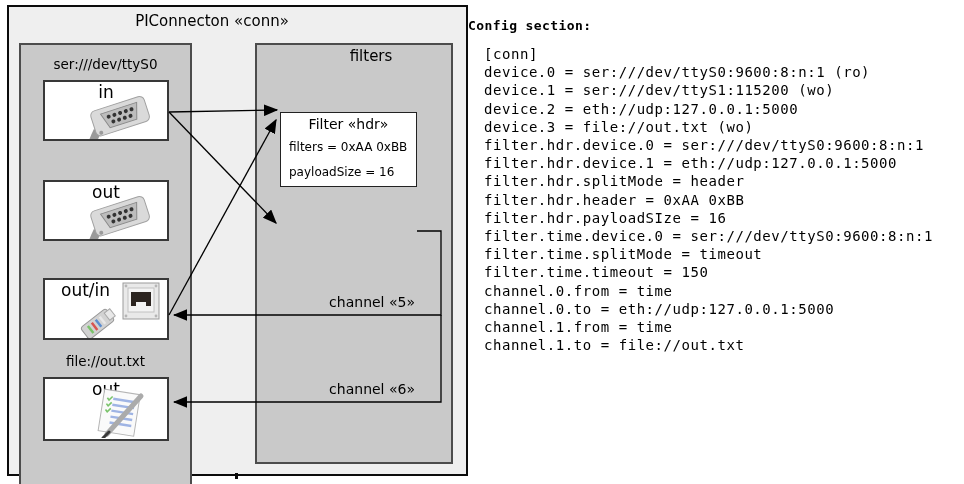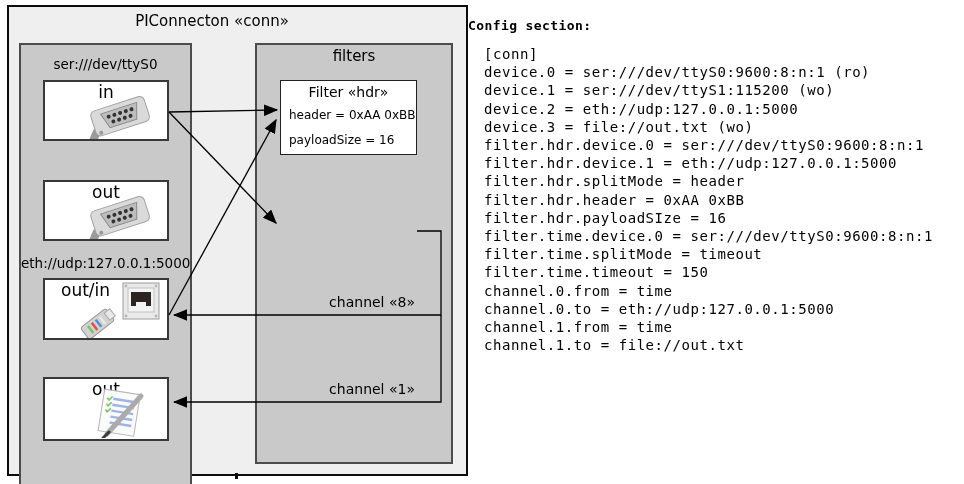--- a/index.html
+++ b/index.html
@@ -6,29 +6,29 @@
     font-family:"DejaVu Sans", sans-serif;color:#000;}
   #stage{position:relative;width:964px;height:484px;background:#fff;}
   .abs{position:absolute;}
   
   #outer-frame{left:7px;top:5px;width:461px;height:471px;box-sizing:border-box;
     border:2.5px solid #0b0b0b;background:#efefef;}
   #diagram-title{left:7px;top:12px;width:410px;text-align:center;font-size:15px;}
   
   .group-box{box-sizing:border-box;border:2px solid #4c4c4c;background:#c9c9c9;}
   #devices-group{left:19px;top:43px;width:173px;height:476px;}
-  #filters-group{left:255px;top:43px;width:198px;height:421px;}
+  #filters-group{left:255px;top:43px;width:198px;height:421px;padding-left:17px;}
   .group-label{width:100%;text-align:center;font-size:15px;}
   
   .dev-label{left:0;width:169px;text-align:center;font-size:13.5px;white-space:nowrap;}
   .dev-box{left:22px;width:126px;box-sizing:border-box;border:2px solid #383838;background:#fff;padding-left:10px;}
   .dir-label{font-size:17px;line-height:19px;}
   .dir-center{left:0;right:0;top:1px;text-align:center;}
   
-  .filter-box{left:23px;width:137px;height:75px;box-sizing:border-box;border:1.5px solid #222;background:#fff;}
+  .filter-box{left:23px;width:137px;height:75px;box-sizing:border-box;border:1.5px solid #222;background:#fff;margin-top:32px;}
   .filter-title{left:0;right:0;top:3px;text-align:center;font-size:14px;}
   .filter-prop{left:8px;font-size:12px;white-space:nowrap;}
   .channel-label{right:36px;font-size:14px;white-space:nowrap;}
   
   #links{left:0;top:0;pointer-events:none;z-index:6;}
   .icon{pointer-events:none;}
   
   #config-heading{left:468px;top:10px;font-size:13px;letter-spacing:0.4px;
     font-family:"DejaVu Sans Mono", monospace;font-weight:bold;margin-top:8px;}
   #config-body{left:484px;top:45px;width:478px;font-family:"DejaVu Sans Mono", monospace;
@@ -82,21 +82,20 @@
           <circle cx="55" cy="18" r="2" fill="#333"></circle>
           <circle cx="34" cy="24" r="2" fill="#333"></circle>
             <circle cx="40" cy="24" r="2" fill="#333"></circle>
           <circle cx="46" cy="24" r="2" fill="#333"></circle>
             <circle cx="52" cy="24" r="2" fill="#333"></circle>
           <circle cx="19" cy="31" r="2" fill="#9a9a9a"></circle>
         </g>
       </svg>
     </div>
 
-    <div class="abs dev-label" style="top:210px">eth://udp:127.0.0.1:5000</div>
     <div class="abs dev-box" style="top:233px;height:62px">
       <div class="abs dir-label" style="left:16px;top:1px">out/in</div>
       <svg class="abs icon" style="right:6px;top:2px" width="86" height="56" viewBox="0 0 86 56">
         <rect x="48" y="1" width="36" height="36" fill="#e9e9e9" stroke="#9b9b9b"></rect>
         <rect x="53" y="6" width="26" height="24" fill="#f3f3f3" stroke="#c2c2c2"></rect>
         <path d="M56,10 h20 v14 h-5 v-4 h-10 v4 h-5 z" fill="#2b2420"></path>
         <circle cx="51" cy="4" r="1.4" fill="#b5b5b5"></circle>
           <circle cx="81" cy="4" r="1.4" fill="#b5b5b5"></circle>
         <circle cx="51" cy="34" r="1.4" fill="#b5b5b5"></circle>
           <circle cx="81" cy="34" r="1.4" fill="#b5b5b5"></circle>
@@ -105,20 +104,21 @@
           <rect x="6" y="32" width="32" height="15" rx="3" fill="#d2d2d2" stroke="#979797"></rect>
           <rect x="34" y="35" width="7" height="9" fill="#e8e8e8" stroke="#aaa"></rect>
           <rect x="12" y="35" width="2.5" height="9" fill="#7ac36a"></rect>
           <rect x="17" y="35" width="2.5" height="9" fill="#d9534f"></rect>
           <rect x="22" y="35" width="2.5" height="9" fill="#5b8dd0"></rect>
           <rect x="27" y="35" width="2.5" height="9" fill="#e8e8e8"></rect>
         </g>
       </svg>
     </div>
 
+    <div class="abs dev-label" style="top:308px">file://out.txt</div>
     <div class="abs dev-box" style="top:332px;height:64px">
       <div class="abs dir-label dir-center">out</div>
       <svg class="abs icon" style="right:14px;bottom:1px" width="62" height="50" viewBox="0 0 62 50">
         <g transform="rotate(9 30 26)">
           <rect x="10" y="4" width="36" height="42" fill="#fafafa" stroke="#b5b5b5"></rect>
           <rect x="20" y="11" width="22" height="2.4" fill="#9fb4e4"></rect>
           <rect x="20" y="17" width="22" height="2.4" fill="#9fb4e4"></rect>
           <rect x="20" y="23" width="22" height="2.4" fill="#9fb4e4"></rect>
           <rect x="20" y="29" width="22" height="2.4" fill="#9fb4e4"></rect>
           <rect x="20" y="35" width="22" height="2.4" fill="#9fb4e4"></rect>
@@ -130,27 +130,27 @@
         <path d="M12,50 L18,44" stroke="#3a3a3a" stroke-width="3" stroke-linecap="round"></path>
       </svg>
     </div>
   </div>
 
   <div id="filters-group" class="abs group-box">
     <div class="abs group-label" style="top:2px">filters</div>
 
     <div class="abs filter-box" style="top:35px">
       <div class="abs filter-title">Filter «hdr»</div>
-      <div class="abs filter-prop" style="top:27px">header = 0xAA 0xBB</div>
+      <div class="abs filter-prop" style="top:27px">filters = 0xAA 0xBB</div>
       <div class="abs filter-prop" style="top:52px">payloadSize = 16</div>
     </div>
 
 
-    <div class="abs channel-label" style="top:249px">channel «8»</div>
-    <div class="abs channel-label" style="top:336px">channel «1»</div>
+    <div class="abs channel-label" style="top:249px">channel «5»</div>
+    <div class="abs channel-label" style="top:336px">channel «6»</div>
   </div>
 
   <svg id="links" class="abs" width="964" height="484" viewBox="0 0 964 484">
     <defs>
       <marker id="arr" markerWidth="11" markerHeight="9" refX="10" refY="4.5" orient="auto">
         <path d="M0,0 L11,4.5 L0,9 z" fill="#000"></path>
       </marker>
     </defs>
     <g stroke="#000" stroke-width="1.3" fill="none">
       <line x1="169" y1="112" x2="277" y2="110" marker-end="url(#arr)"></line>

